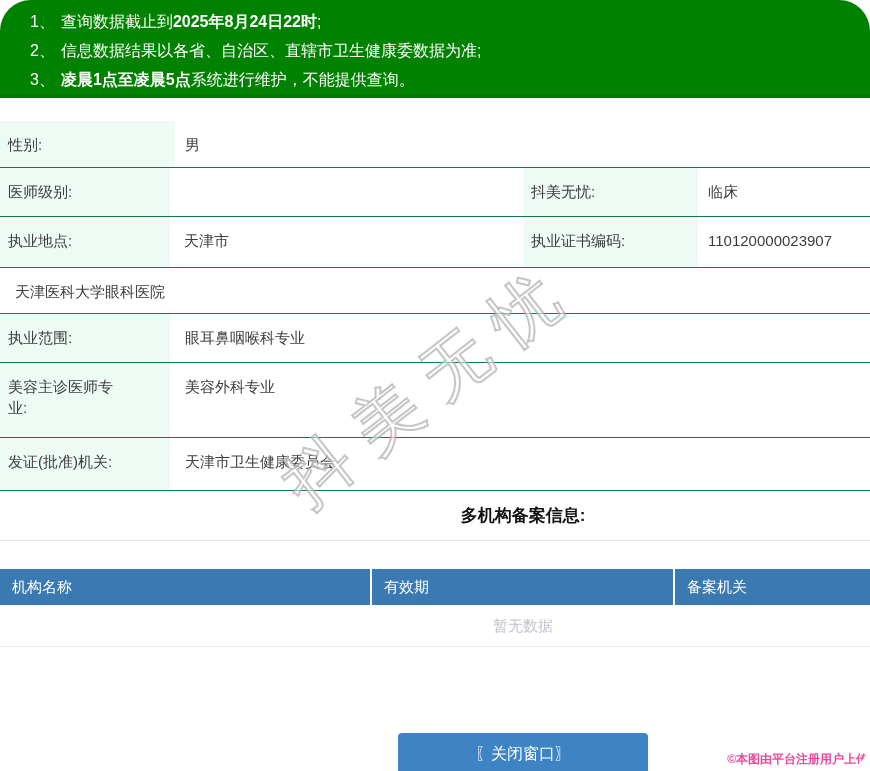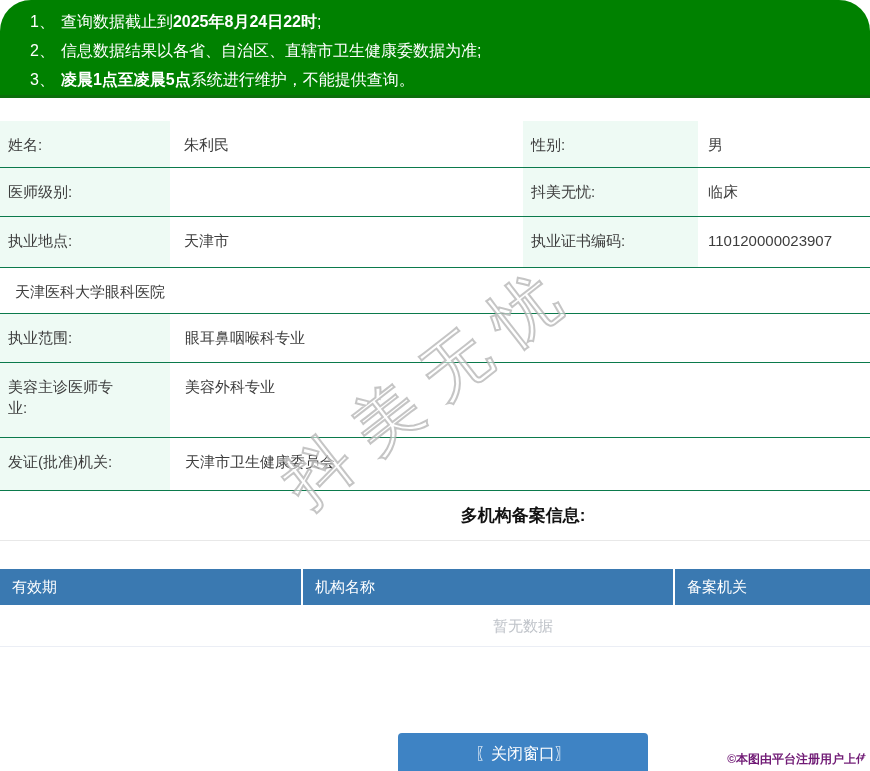--- a/index.html
+++ b/index.html
@@ -112,44 +112,40 @@
     pointer-events: none;
   }
 
   
   .copyright {
     position: absolute;
     right: 2px;
     top: 751px;
     font-size: 12px;
     font-weight: 700;
-    color: #701a75;
+    color: #ec4899;
     text-shadow: -1px 0 #fff, 1px 0 #fff, 0 -1px #fff, 0 1px #fff;
     pointer-events: none;
   }
 </style>
 </head>
 <body>
 
 <div class="viewport">
   <div class="page">
 
     <div class="banner">
       <div class="nline"><span class="nnum">1、</span><span>查询数据截止到</span><b>2025年8月24日22时</b><span>;</span></div>
       <div class="nline"><span class="nnum">2、</span><span>信息数据结果以各省、自治区、直辖市卫生健康委数据为准;</span><b></b><span></span></div>
       <div class="nline"><span class="nnum">3、</span><span></span><b>凌晨1点至凌晨5点</b><span>系统进行维护，不能提供查询。</span></div>
     </div>
 
     <div class="info-table">
 
       <div class="irow h47">
-        <div class="half">
-          <div class="cell label">姓名:</div>
-          <div class="cell value">朱利民</div>
-        </div>
         <div class="half right">
           <div class="cell label">性别:</div>
           <div class="cell value">男</div>
         </div>
       </div>
 
       <div class="irow h49">
         <div class="half">
           <div class="cell label">医师级别:</div>
         </div>
@@ -188,22 +184,22 @@
         <div class="cell label">发证(批准)机关:</div>
         <div class="cell value">天津市卫生健康委员会</div>
       </div>
 
     </div>
 
     <div class="section-title">多机构备案信息:</div>
     <div class="hr"></div>
 
     <div class="org-header">
+      <div class="oh c1">机构名称</div>
       <div class="oh c2">有效期</div>
-      <div class="oh c1">机构名称</div>
       <div class="oh c3">备案机关</div>
     </div>
     <div class="org-empty">暂无数据</div>
 
     <div class="btn-row">
       <button class="close-btn">〖关闭窗口〗</button>
     </div>
 
   </div>
 

